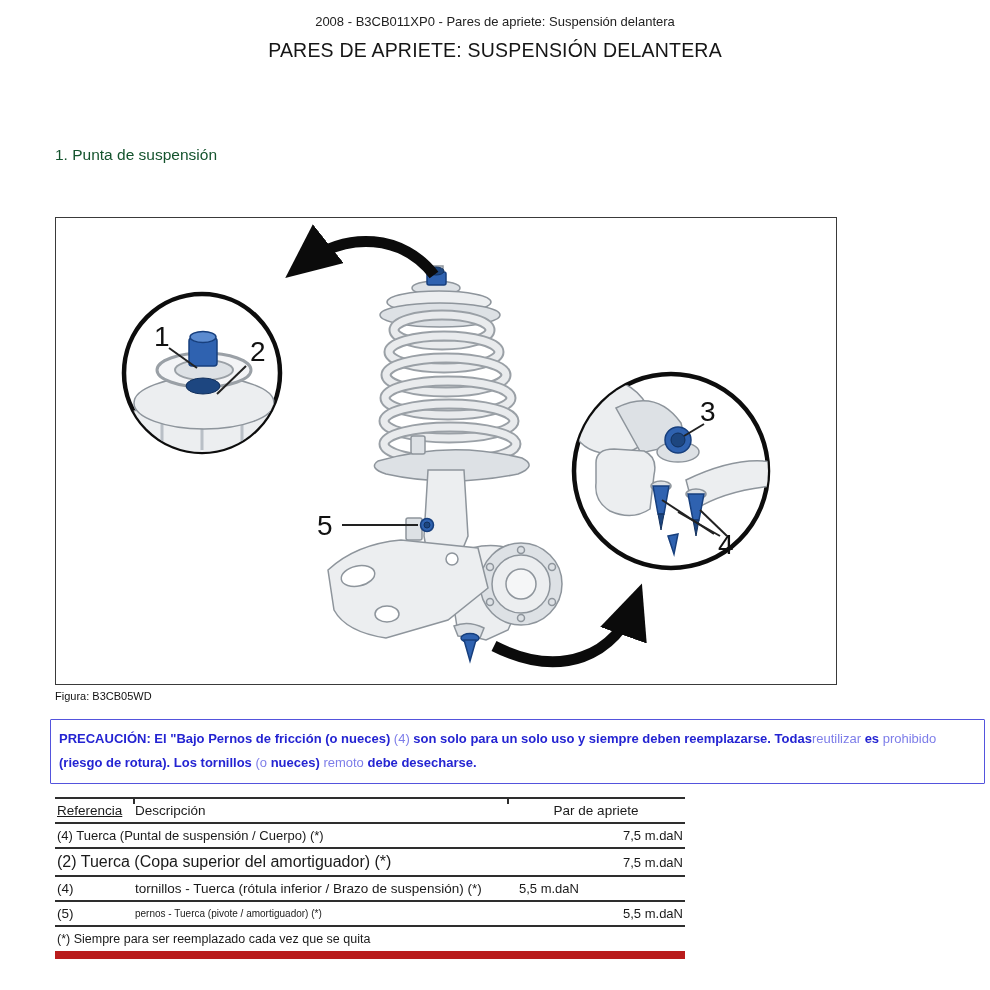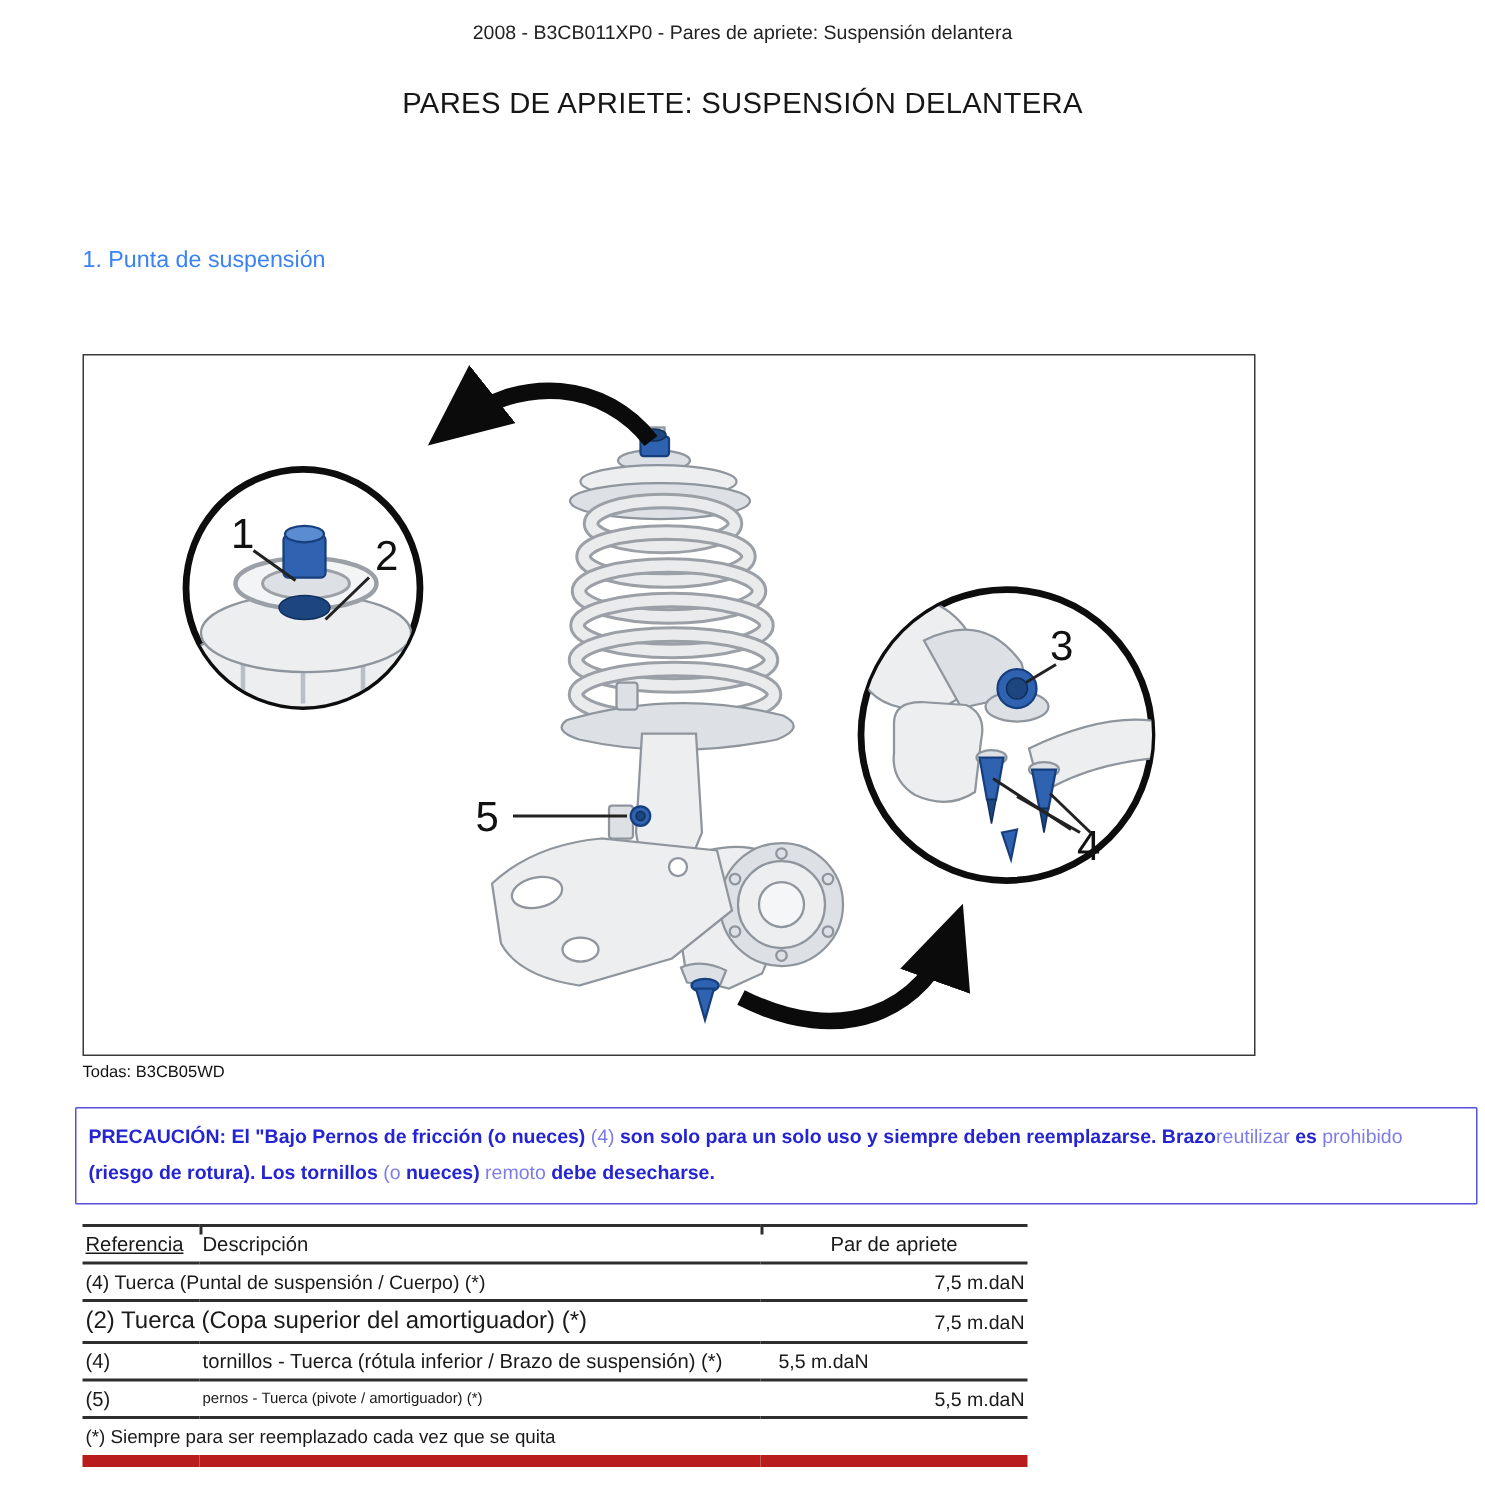--- a/index.html
+++ b/index.html
@@ -1,19 +1,19 @@
 <!DOCTYPE html>
 <html><head>
 <meta charset="utf-8">
 <style>
   html,body{margin:0;padding:0;background:#ffffff;width:990px;height:990px;overflow:hidden;
     font-family:"Liberation Sans","DejaVu Sans",sans-serif;color:#1a1a1a;}
   .breadcrumb{margin-top:14px;text-align:center;font-size:13px;color:#222;}
-  .doc-title{margin-top:29px;text-align:center;font-size:19.5px;font-weight:400;letter-spacing:.2px;color:#161616;}
-  .section-heading{margin:84px 0 0 55px;font-size:15.5px;color:#3b82f6;}
+  .doc-title{margin-top:10px;text-align:center;font-size:19.5px;font-weight:400;letter-spacing:.2px;color:#161616;}
+  .section-heading{margin:84px 0 0 55px;font-size:15.5px;color:#14532d;}
   .figure-box{position:relative;margin:53px 0 0 55px;width:780px;height:466px;border:1.5px solid #3a3a3a;background:#fff;}
   .figure-box svg{display:block;width:100%;height:100%;}
   .figure-caption{margin:5px 0 0 55px;font-size:11px;color:#111;}
   .caution-box{margin:17px 0 0 50px;width:917px;border:1px solid #5353dd;border-radius:1px;
     padding:7px 8px 8px 8px;font-size:13px;line-height:24px;background:#fff;}
   .caution-box .b{font-weight:700;color:#2424d2;}
   .caution-box .l{font-weight:400;color:#7d7de9;}
   .table-wrap{position:relative;margin:13px 0 0 55px;width:630px;}
   .tick{position:absolute;top:0;width:2px;height:7px;background:#2e2e2e;}
   table{border-collapse:collapse;width:630px;table-layout:fixed;}
@@ -176,24 +176,24 @@
       <line x1="648" y1="206" x2="628" y2="218" class="leader"></line>
       <line x1="658" y1="316" x2="606" y2="282" class="leader"></line>
       <line x1="664" y1="318" x2="622" y2="294" class="leader"></line>
       <line x1="671" y1="318" x2="644" y2="292" class="leader"></line>
       <text x="644" y="203" class="num">3</text>
       <text x="662" y="336" class="num">4</text>
     </g>
   </svg>
 </div>
 
-<div class="figure-caption">Todas: B3CB05WD</div>
+<div class="figure-caption">Figura: B3CB05WD</div>
 
 <div class="caution-box">
-  <div><span class="b">PRECAUCIÓN: El "Bajo Pernos de fricción (o nueces) </span><span class="l">(4)</span><span class="b"> son solo para un solo uso y siempre deben reemplazarse. Brazo</span><span class="l">reutilizar</span><span class="b"> es </span><span class="l">prohibido</span></div>
+  <div><span class="b">PRECAUCIÓN: El "Bajo Pernos de fricción (o nueces) </span><span class="l">(4)</span><span class="b"> son solo para un solo uso y siempre deben reemplazarse. Todas</span><span class="l">reutilizar</span><span class="b"> es </span><span class="l">prohibido</span></div>
   <div><span class="b">(riesgo de rotura). Los tornillos </span><span class="l">(o </span><span class="b">nueces)</span><span class="l"> remoto </span><span class="b">debe desecharse.</span></div>
 </div>
 
 <div class="table-wrap">
   <div class="tick" style="left:78px"></div>
   <div class="tick" style="left:452px"></div>
   <table>
     <colgroup>
         <col class="c-ref">
         <col class="c-desc">

